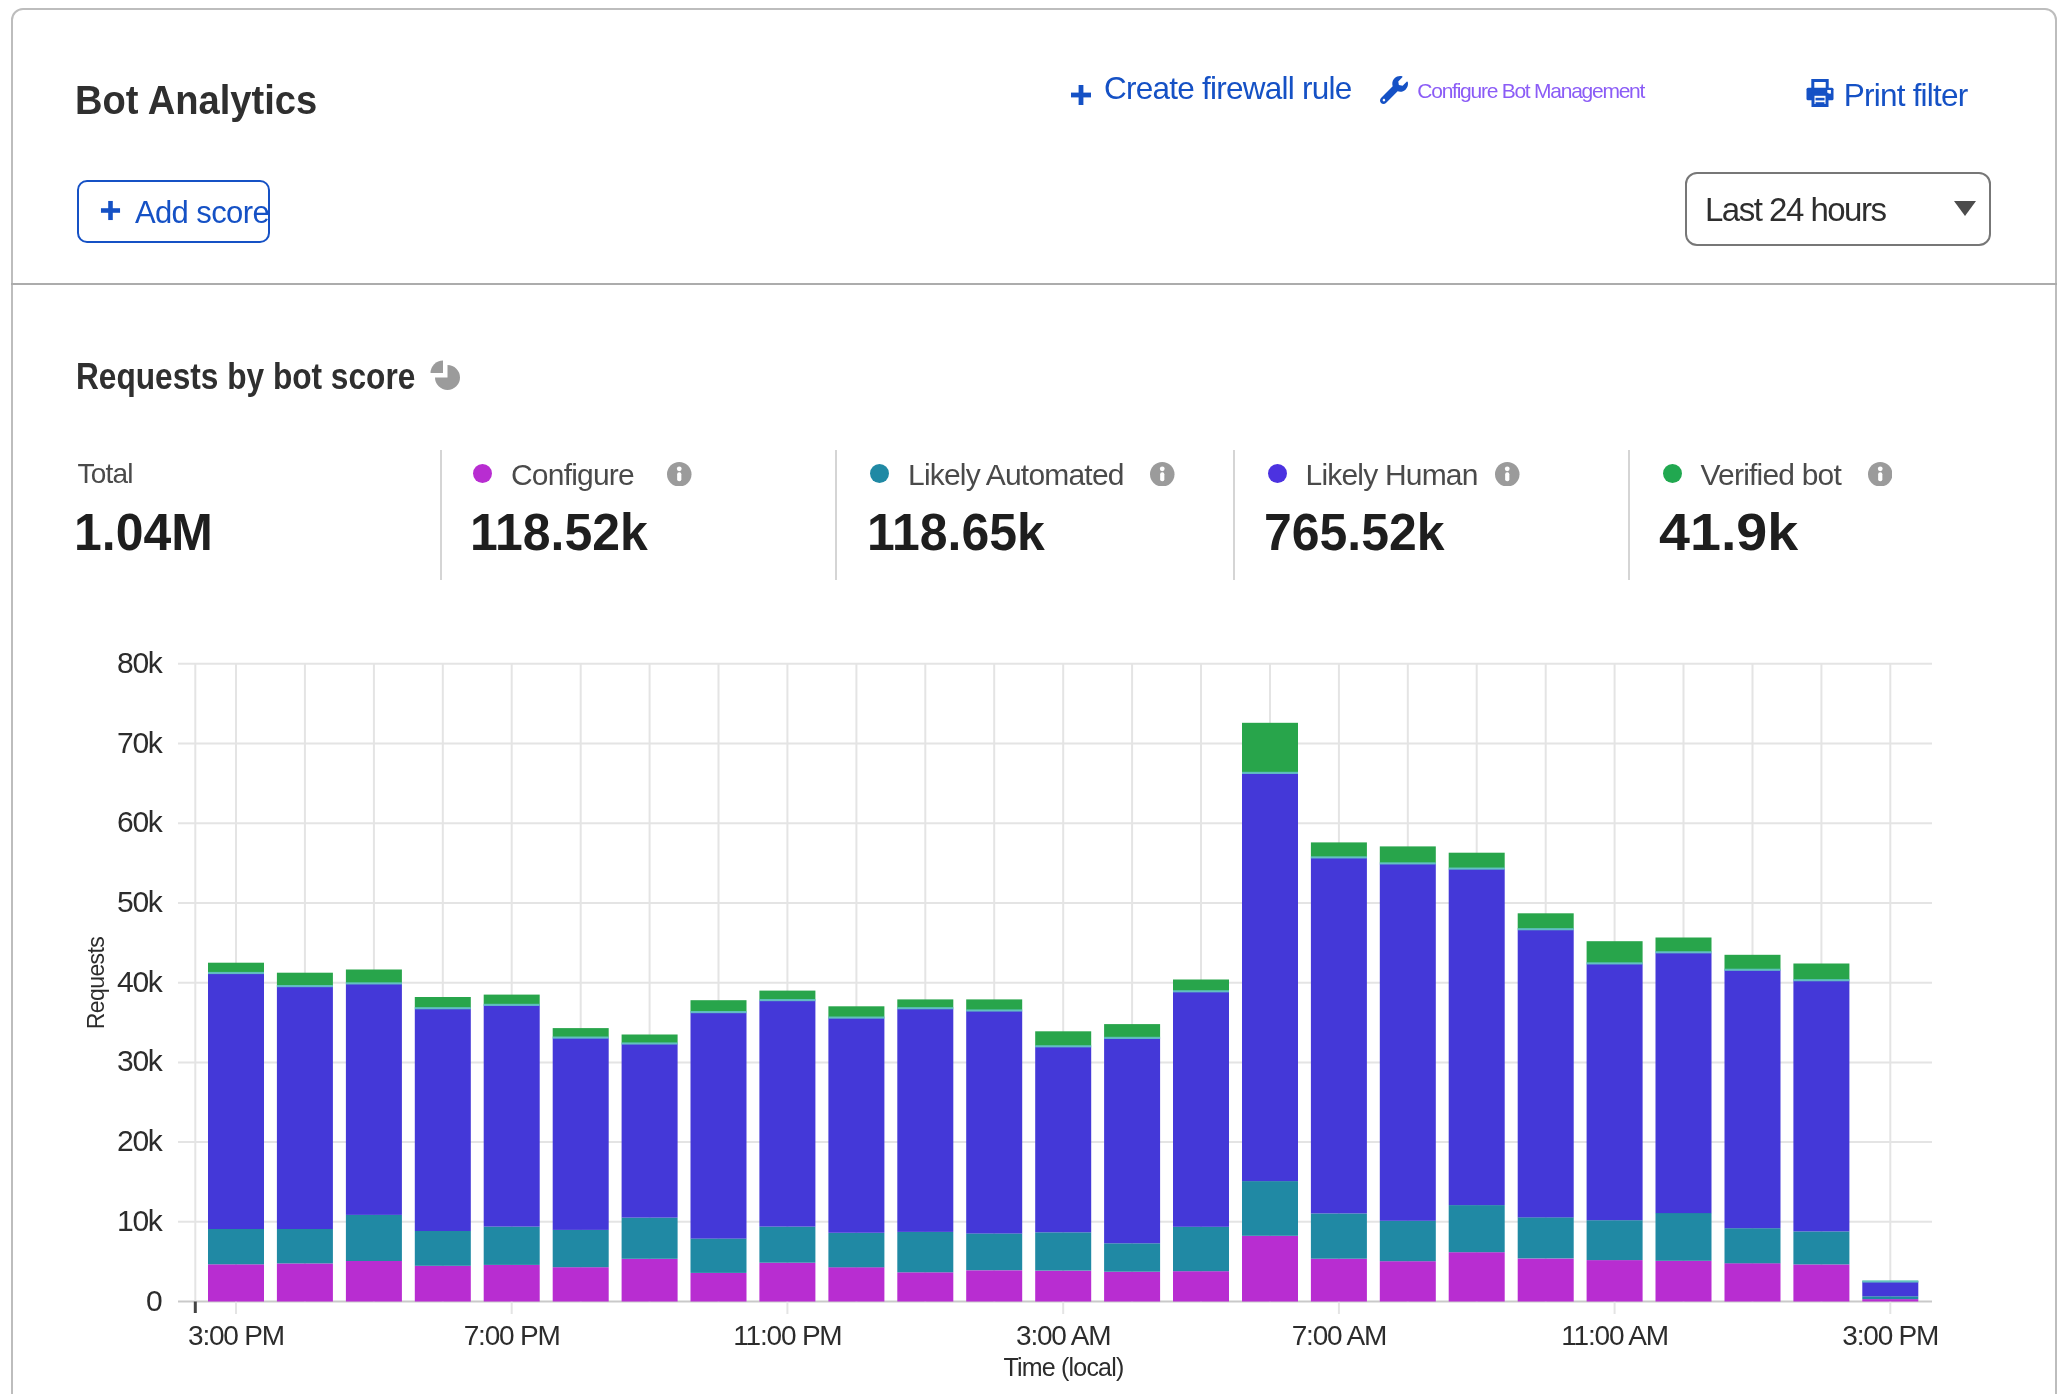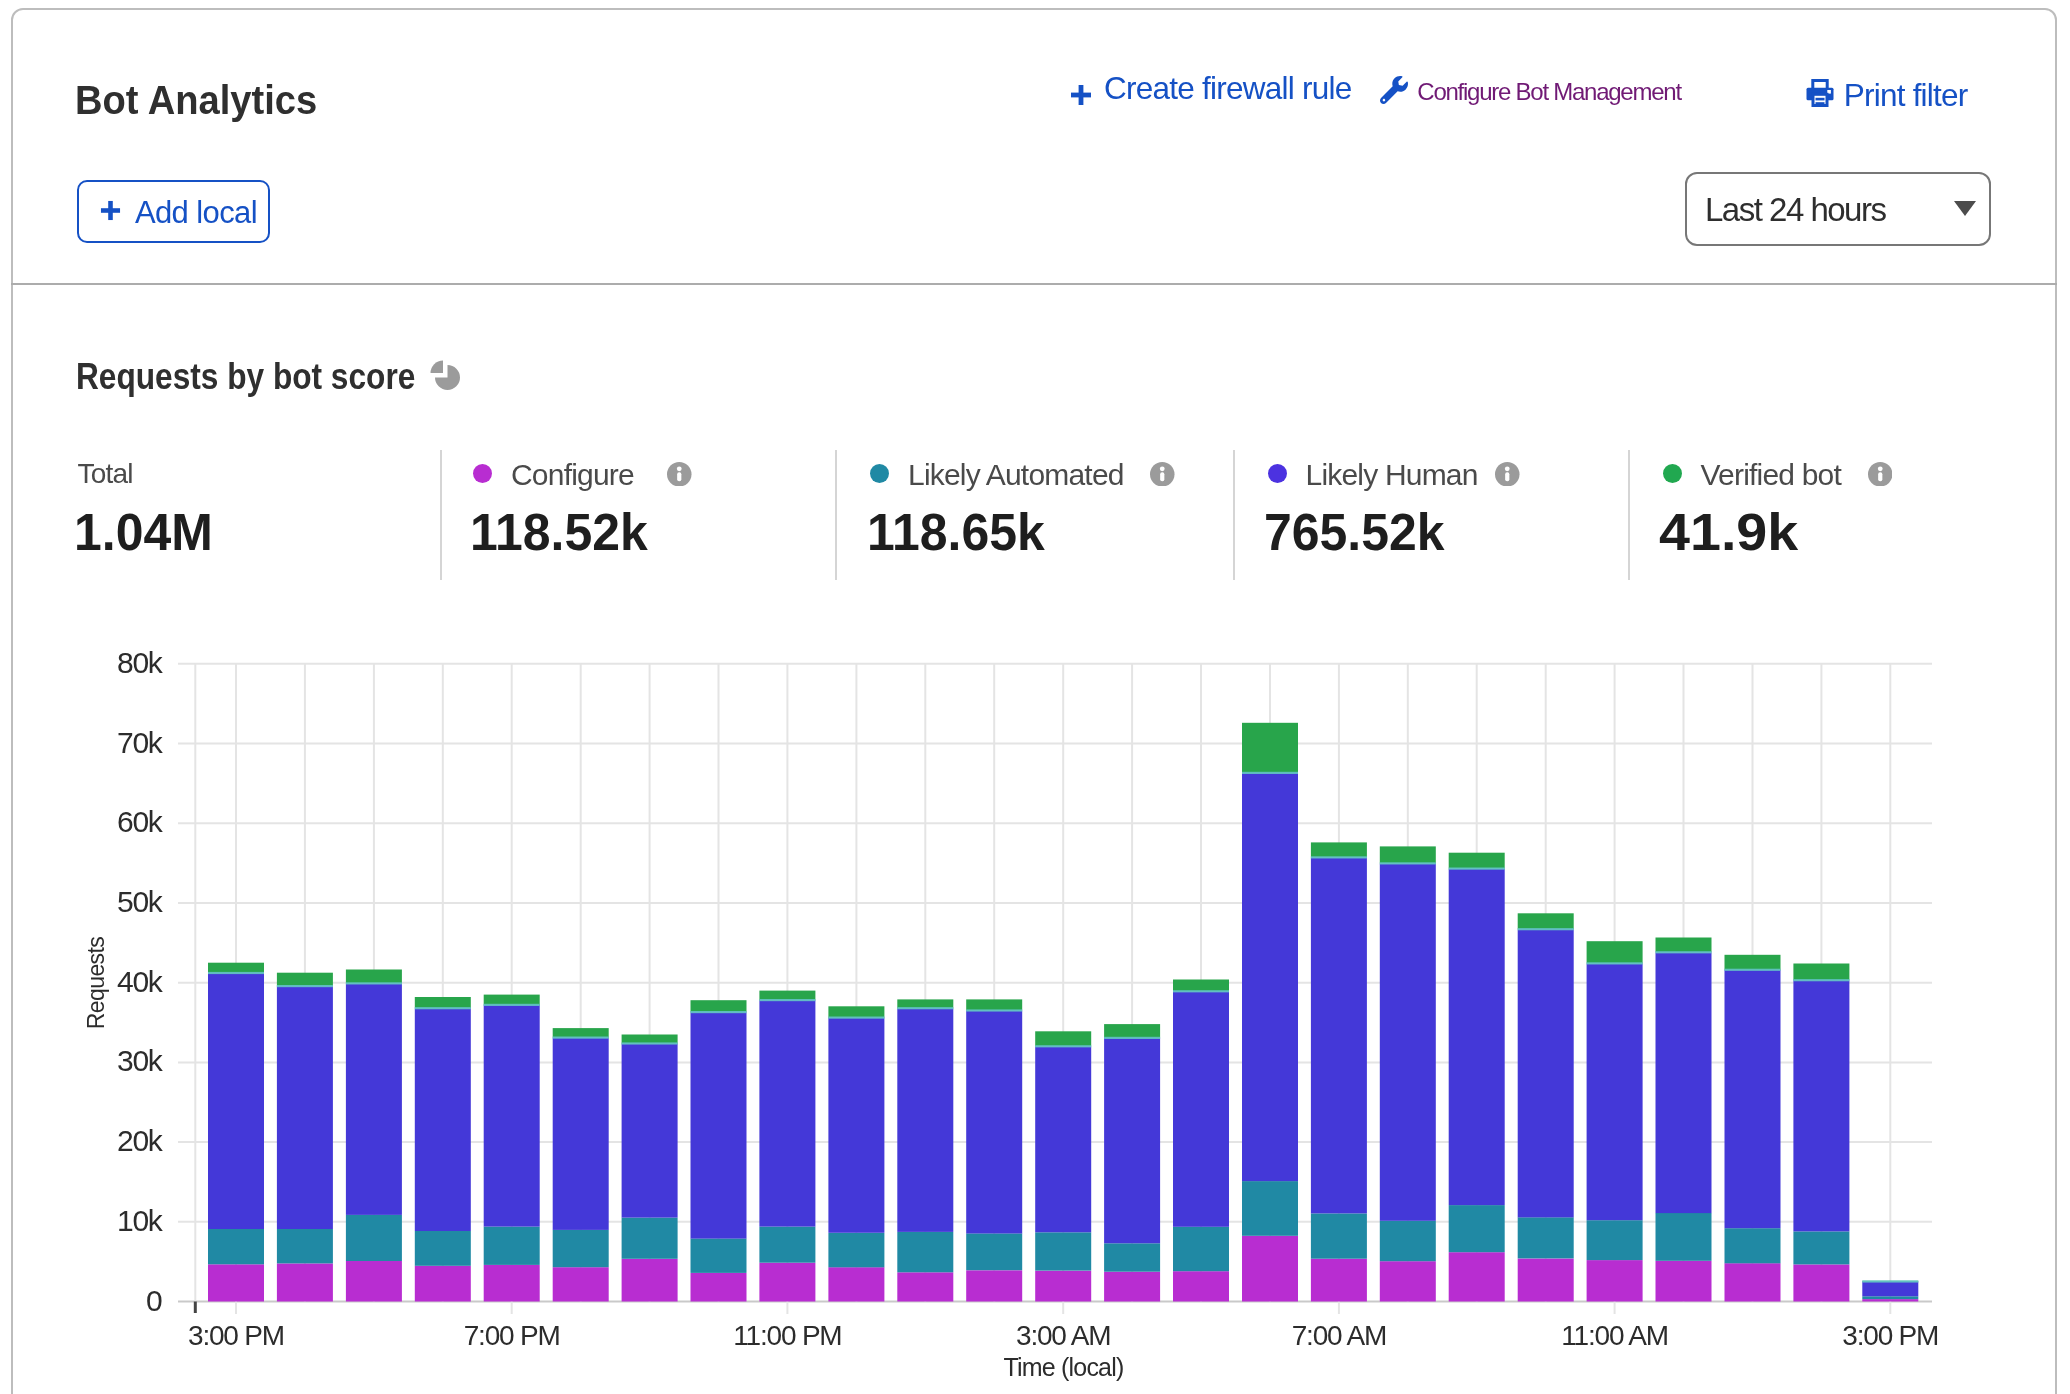--- a/index.html
+++ b/index.html
@@ -11,37 +11,37 @@
 <div class="abs" style="left:75px;top:80.4px;font-size:41px;font-weight:700;line-height:1;color:#2f2f2f;transform:scaleX(0.93);transform-origin:left">Bot Analytics</div>
 
 <svg style="position:absolute;left:1069.6px;top:84px" width="22" height="22" viewBox="0 0 22 22">
     <rect x="8.6" y="1" width="4.8" height="20" fill="#1551c5"></rect>
     <rect x="1" y="8.6" width="20" height="4.8" fill="#1551c5"></rect>
   </svg>
 <div class="abs" style="left:1103.9px;top:73px;font-size:31.5px;line-height:1;color:#1551c5;letter-spacing:-0.75px">Create firewall rule</div>
 <svg style="position:absolute;left:1380px;top:76px" width="28" height="28" viewBox="0 0 512 512">
     <path fill="#1551c5" d="M507.73 109.1c-2.24-9.03-13.54-12.09-20.12-5.51l-74.36 74.36-67.88-11.31-11.31-67.88 74.36-74.36c6.62-6.62 3.43-17.9-5.66-20.16-47.38-11.74-99.55.91-136.58 37.93-39.64 39.64-50.55 97.1-34.05 147.2L18.74 402.76c-24.99 24.99-24.99 65.51 0 90.5 24.99 24.99 65.51 24.99 90.5 0l213.21-213.21c50.12 16.71 107.47 5.68 147.37-34.22 37.07-37.07 49.7-89.32 37.91-136.73zM54.97 457.03c-9.37-9.37-9.37-24.57 0-33.94 9.37-9.37 24.57-9.37 33.94 0 9.37 9.37 9.37 24.57 0 33.94-9.36 9.37-24.57 9.37-33.94 0z"></path>
   </svg>
-<div class="abs" style="left:1417.3px;top:79.7px;font-size:24px;line-height:1;color:#701a75;letter-spacing:-1.25px">Configure Bot Management</div>
+<div class="abs" style="left:1417.3px;top:79.7px;font-size:21px;line-height:1;color:#8b5cf6;letter-spacing:-1.25px">Configure Bot Management</div>
 <svg style="position:absolute;left:1806px;top:79px" width="28" height="28" viewBox="0 0 28 28">
     <rect x="6.8" y="1.5" width="14.4" height="9" fill="#fff" stroke="#1551c5" stroke-width="3"></rect>
     <rect x="0.5" y="8.8" width="27" height="12.4" rx="1.5" fill="#1551c5"></rect>
     <rect x="21.3" y="11" width="3.6" height="3.6" fill="#fff"></rect>
     <rect x="7" y="15.3" width="14" height="11.2" fill="#fff" stroke="#1551c5" stroke-width="3"></rect>
     <rect x="9.5" y="18.8" width="9" height="2.6" fill="#1551c5"></rect>
     <rect x="9.5" y="23.2" width="9" height="2.6" fill="#1551c5"></rect>
   </svg>
 <div class="abs" style="left:1843.8px;top:79.7px;font-size:31.5px;line-height:1;color:#1551c5;letter-spacing:-0.78px">Print filter</div>
 
 <div class="abs" style="left:77.4px;top:180.3px;width:192.5px;height:62.6px;border:2px solid #1551c5;border-radius:10px"></div>
 <svg style="position:absolute;left:99.5px;top:200px" width="21" height="21" viewBox="0 0 22 22">
     <rect x="8.6" y="1" width="4.8" height="20" fill="#1551c5"></rect>
     <rect x="1" y="8.6" width="20" height="4.8" fill="#1551c5"></rect>
   </svg>
-<div class="abs" style="left:134.9px;top:197.1px;font-size:31px;line-height:1;color:#1551c5;letter-spacing:-0.6px">Add local</div>
+<div class="abs" style="left:134.9px;top:197.1px;font-size:31px;line-height:1;color:#1551c5;letter-spacing:-0.6px">Add score</div>
 
 <div class="abs" style="left:1685.4px;top:171.8px;width:305.6px;height:74.4px;border:2px solid #777;border-radius:12px"></div>
 <div class="abs" style="left:1705px;top:192.7px;font-size:33px;line-height:1;color:#2e2e2e;letter-spacing:-1.5px">Last 24 hours</div>
 <div style="position:absolute;left:1954px;top:201px;width:0;height:0;border-left:11px solid transparent;border-right:11px solid transparent;border-top:15px solid #4c4c4c"></div>
 
 <div class="abs" style="left:11px;top:283px;width:2046px;height:2.4px;background:#acacac"></div>
 
 <div class="abs" style="left:76.3px;top:358.4px;font-size:37px;font-weight:700;line-height:1;color:#2f2f2f;transform:scaleX(0.855);transform-origin:left">Requests by bot score</div>
 <svg style="position:absolute;left:430px;top:359.5px" width="32" height="32" viewBox="0 0 32 32">
     <path d="M 17.5 5 A 12.5 12.5 0 1 1 5 17.5 L 17.5 17.5 Z" fill="#9b9b9b"></path>

